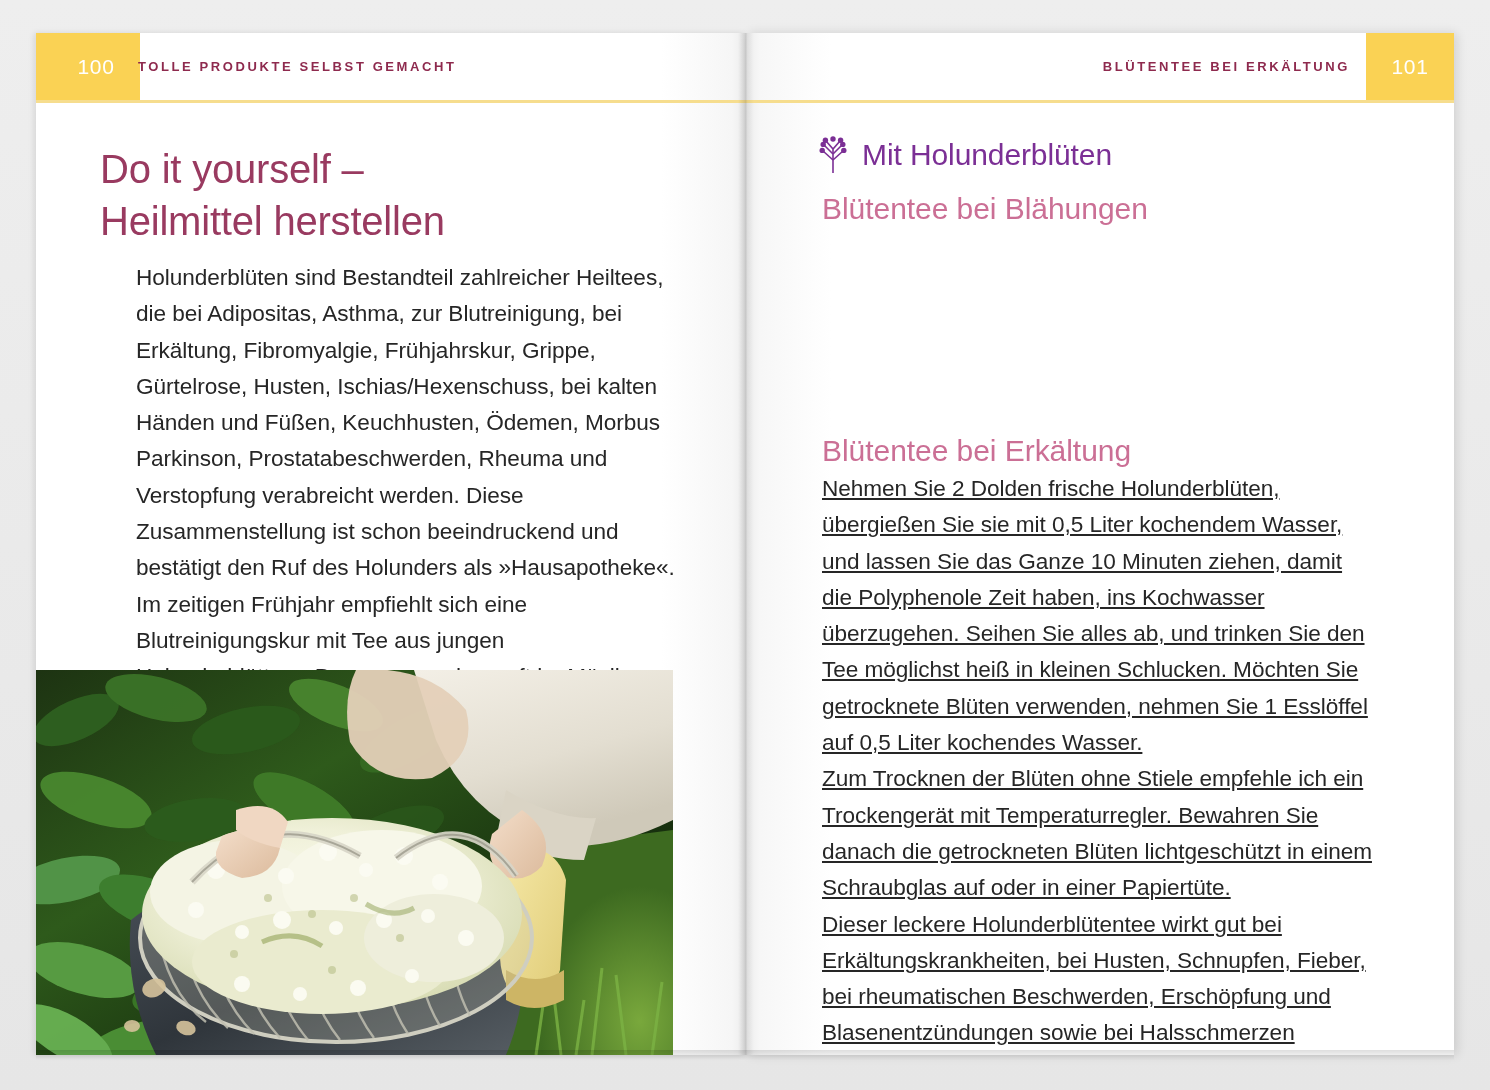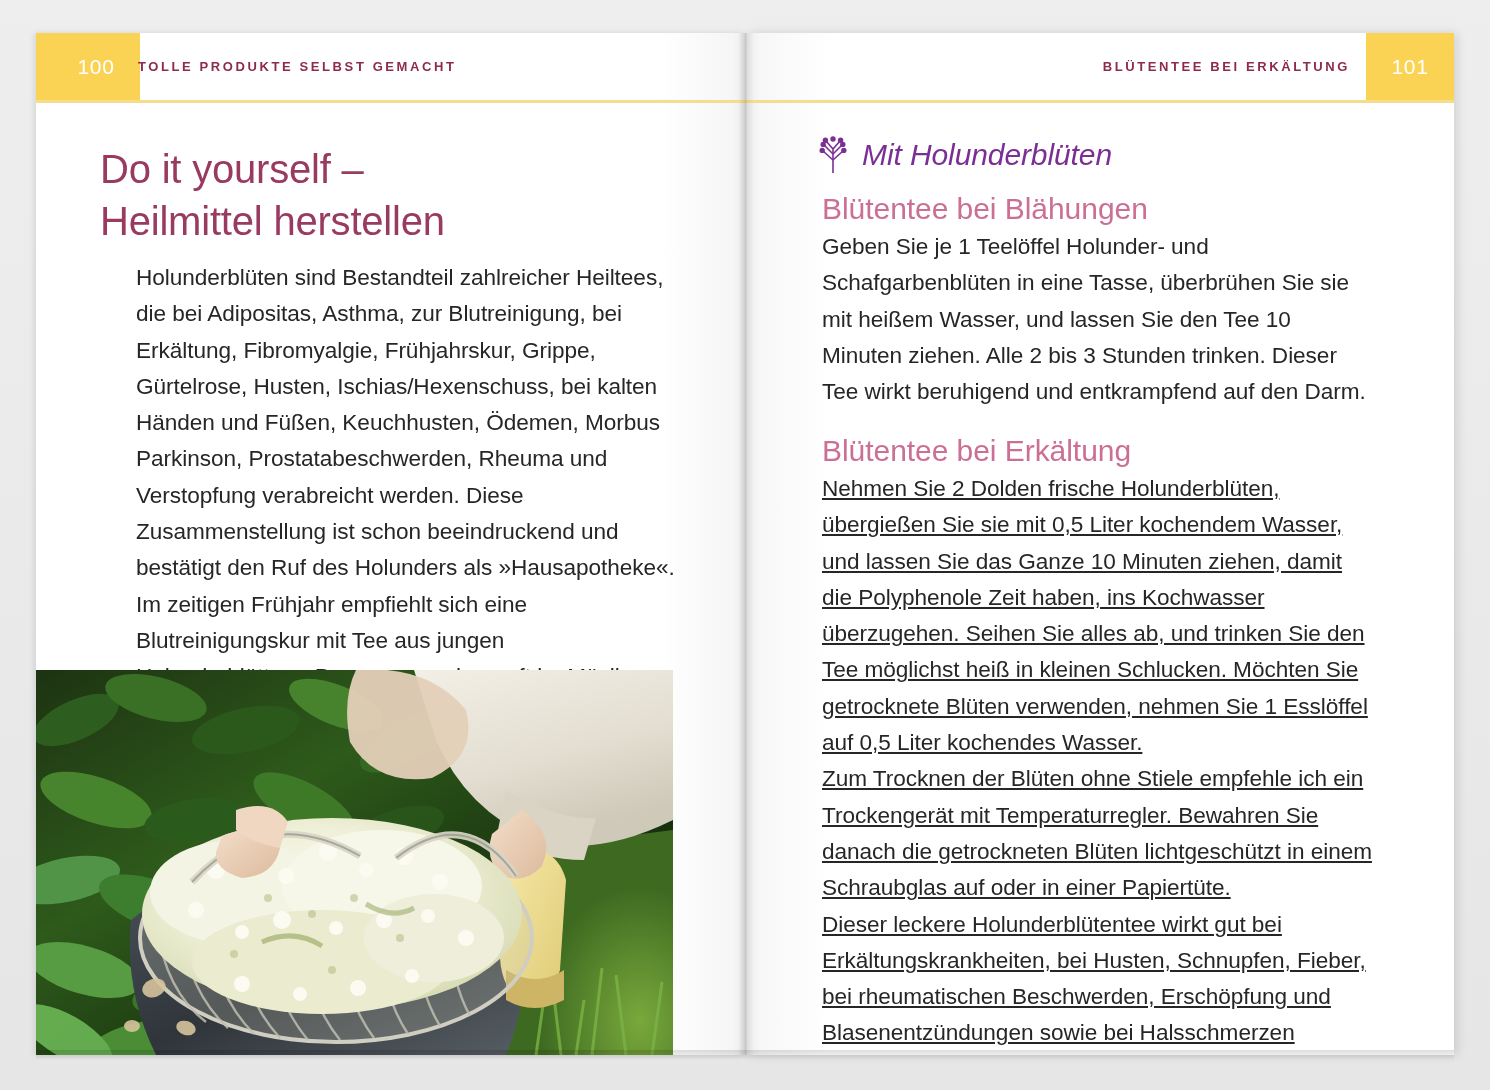--- a/index.html
+++ b/index.html
@@ -160,21 +160,20 @@
   .section-head {
     position: absolute;
     left: 72px;
     top: 103px;
     display: flex;
     align-items: center;
     gap: 14px;
     color: #7b2f95;
     font-size: 30px;
     letter-spacing: -0.1px;
-    font-style: italic;
   }
   .plant-icon { width: 30px; height: 38px; display: block; }
 
   .subhead {
     position: absolute;
     left: 76px;
     color: #cb6f95;
     font-size: 30px;
     letter-spacing: -0.05px;
   }
@@ -404,21 +403,20 @@
             <circle cx="24.8" cy="8.4" r="2.7"></circle>
             <circle cx="4.2" cy="14.4" r="2.7"></circle>
             <circle cx="25.8" cy="14.4" r="2.7"></circle>
           </g>
         </svg>
       </span>
       <span>Mit Holunderblüten</span>
     </div>
 
     <div class="subhead sub-1">Blütentee bei Blähungen</div>
-    <div class="body-col body-right para-1">Geben Sie je 1 Teelöffel Holunder- und Schafgarbenblüten in eine Tasse, überbrühen Sie sie mit heißem Wasser, und lassen Sie den Tee 10 Minuten ziehen. Alle 2 bis 3 Stunden trinken. Dieser Tee wirkt beruhigend und entkrampfend auf den Darm.</div>
 
     <div class="subhead sub-2">Blütentee bei Erkältung</div>
     <div class="body-col body-right para-2">Nehmen Sie 2 Dolden frische Holunderblüten, übergießen Sie sie mit 0,5 Liter kochendem Wasser, und lassen Sie das Ganze 10 Minuten ziehen, damit die Polyphenole Zeit haben, ins Kochwasser überzugehen. Seihen Sie alles ab, und trinken Sie den Tee möglichst heiß in kleinen Schlucken. Möchten Sie getrocknete Blüten verwenden, nehmen Sie 1 Esslöffel auf 0,5 Liter kochendes Wasser.<br>Zum Trocknen der Blüten ohne Stiele empfehle ich ein Trockengerät mit Temperaturregler. Bewahren Sie danach die getrockneten Blüten lichtgeschützt in einem Schraubglas auf oder in einer Papiertüte.<br>Dieser leckere Holunderblütentee wirkt gut bei Erkältungskrankheiten, bei Husten, Schnupfen, Fieber, bei rheumatischen Beschwerden, Erschöpfung und Blasenentzündungen sowie bei Halsschmerzen besonders als Gurgellösung.</div>
   </div>
 
   <div class="gutter"></div>
   <div class="shadow-bottom"></div>
 </div>
 
 </body></html>

